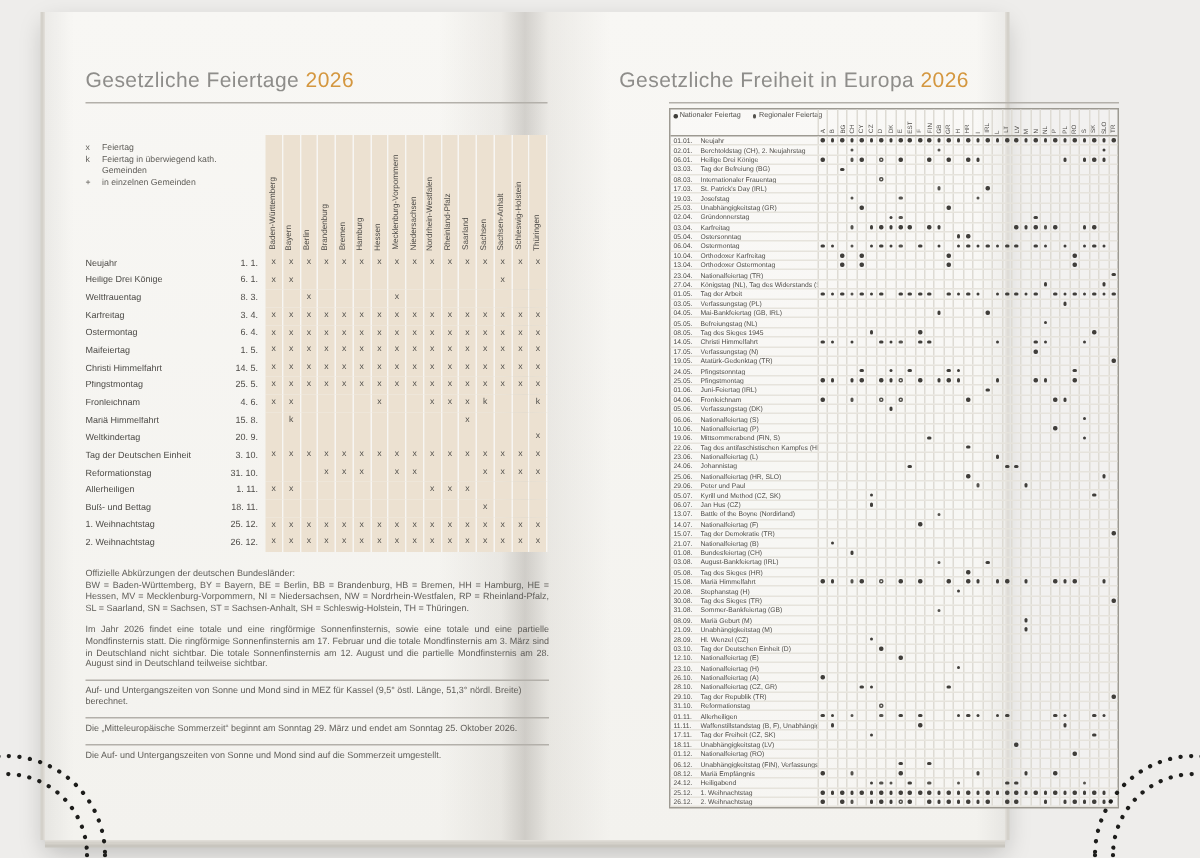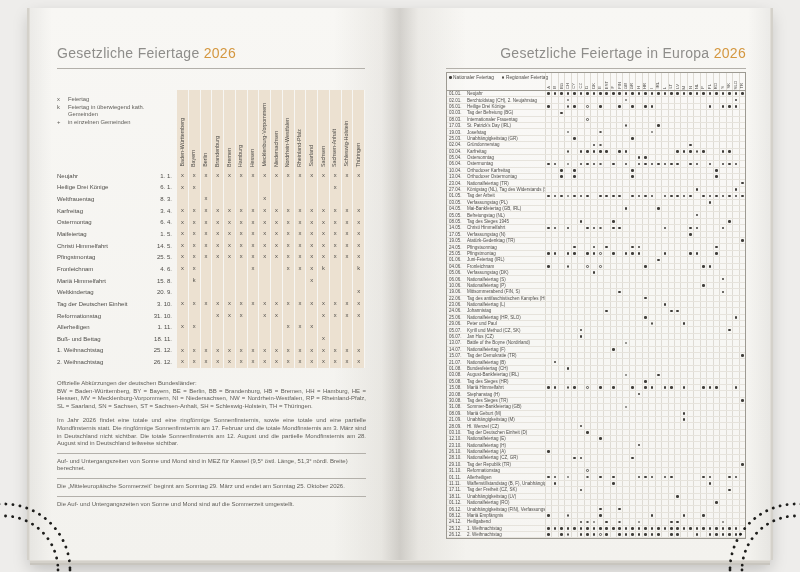--- a/index.html
+++ b/index.html
@@ -13,21 +13,21 @@
     --frame:#9d9a92;
   }
   *{margin:0;padding:0;box-sizing:border-box;}
   body{
     width:800px;height:572px;position:relative;overflow:hidden;
     background:#eeedeb;
     font-family:"Liberation Sans", sans-serif;
     color:var(--ink);
   }
   .spread{
-    position:absolute;left:30px;top:8px;width:740px;height:552px;
+    position:absolute;left:30px;top:8px;width:640px;height:552px;
     background:linear-gradient(#f8f7f4,#f3f2ee);
     box-shadow:
       0 1px 0 #e0ddd7, 0 3px 0 #d4d1ca, 0 5px 0 #c8c5be,
       -1px 0 0 #e0ddd7, -3px 0 0 #d4d1ca,
       1px 0 0 #e0ddd7, 3px 0 0 #d4d1ca,
       0 8px 16px rgba(0,0,0,0.22);
   }
   .spread::before{
     content:"";position:absolute;inset:0;pointer-events:none;
     background:linear-gradient(to right,
@@ -514,21 +514,21 @@
       <p class="fnote">Offizielle Abkürzungen der deutschen Bundesländer:</p>
       <p class="fnote just">BW = Baden-Württemberg, BY = Bayern, BE = Berlin, BB = Brandenburg, HB = Bremen, HH = Hamburg, HE = Hessen, MV = Mecklenburg-Vorpommern, NI = Niedersachsen, NW = Nordrhein-Westfalen, RP = Rheinland-Pfalz, SL = Saarland, SN = Sachsen, ST = Sachsen-Anhalt, SH = Schleswig-Holstein, TH = Thüringen.</p>
       <p class="fnote just gap">Im Jahr 2026 findet eine totale und eine ringförmige Sonnenfinsternis, sowie eine totale und eine partielle Mondfinsternis statt. Die ringförmige Sonnenfinsternis am 17. Februar und die totale Mondfinsternis am 3. März sind in Deutschland nicht sichtbar. Die totale Sonnenfinsternis am 12. August und die partielle Mondfinsternis am 28. August sind in Deutschland teilweise sichtbar.</p>
       <p class="fnote sep">Auf- und Untergangszeiten von Sonne und Mond sind in MEZ für Kassel (9,5° östl. Länge, 51,3° nördl. Breite) berechnet.</p>
       <p class="fnote sep">Die „Mitteleuropäische Sommerzeit“ beginnt am Sonntag 29. März und endet am Sonntag 25. Oktober 2026.</p>
       <p class="fnote sep">Die Auf- und Untergangszeiten von Sonne und Mond sind auf die Sommerzeit umgestellt.</p>
     </div>
   </section>
 
   <section>
-    <h1 class="ptitle" id="right-title"><span>Gesetzliche Feiertage in Europa</span> <span class="year">2026</span></h1>
+    <h1 class="ptitle" id="right-title"><span>Gesetzliche Freiheit in Europa</span> <span class="year">2026</span></h1>
     <div class="rule" id="right-rule"></div>
 
     <div class="rtable">
       <div class="rt-head" id="rt-head">
         <div class="rt-legend">
           <span class="rl-item">
               <span class="dotN"></span>
               <span>Nationaler Feiertag</span>
             </span>
           <span class="rl-item">

